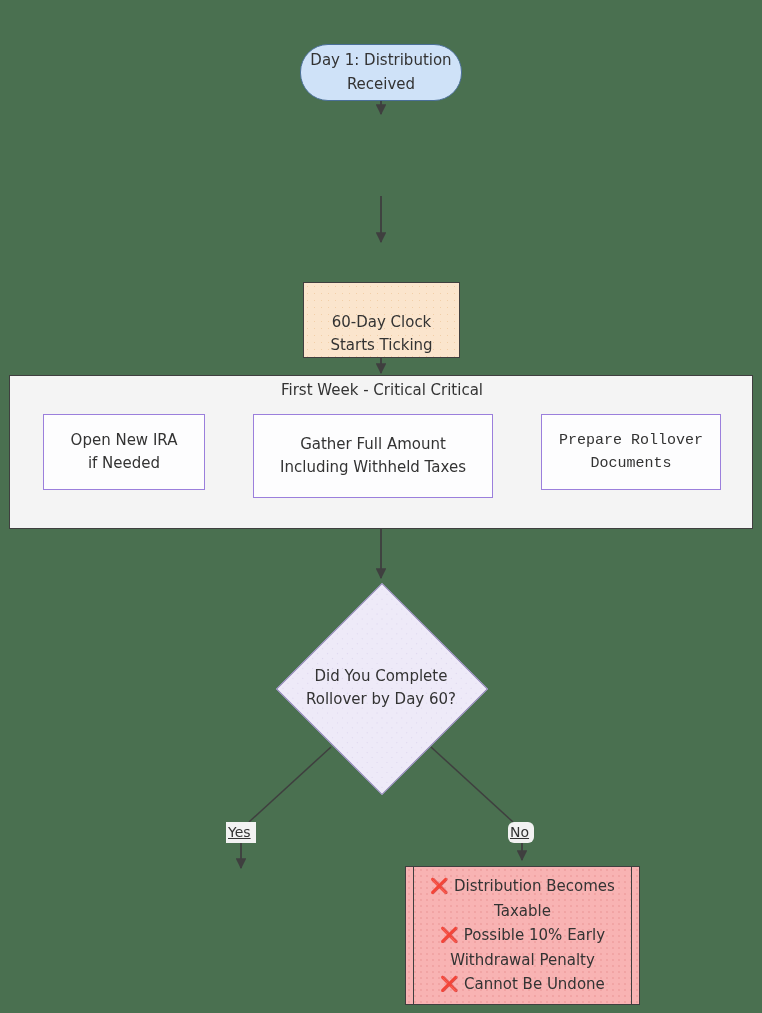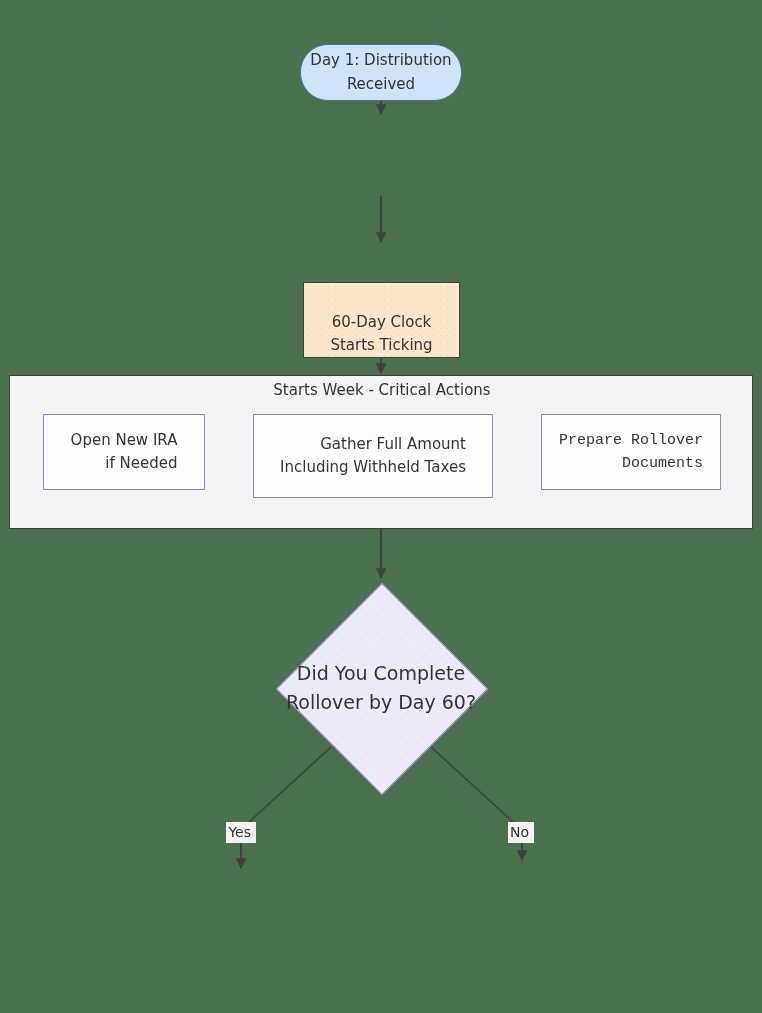--- a/index.html
+++ b/index.html
@@ -68,21 +68,21 @@
     transform: rotate(45deg);
     background-image: radial-gradient(#ddd5ef 0.7px, transparent 0.8px);
     background-size: 7px 7px;
   }
   #n-decision-text {
     position: absolute;
     left: 0; top: 0; width: 220px; height: 230px;
     display: flex; align-items: center; justify-content: center;
     text-align: center;
     color: #333333;
-    font-size: 19px;
+    font-size: 15px;
     line-height: 1.55;
     pointer-events: none;
   }
 
   
   .subroutine {
     position: absolute;
     box-sizing: border-box;
     border: 1.3px solid #3f3f3f;
     display: flex; align-items: center; justify-content: center;
@@ -134,42 +134,43 @@
     text-align: center;
     font-size: 15px;
     color: #333333;
   }
   .sub-box {
     position: absolute;
     box-sizing: border-box;
     background: #fdfdfe;
     border: 1.3px solid #9b7fdc;
     display: flex; align-items: center; justify-content: center;
-    text-align: right;
+    text-align: center;
     font-size: 15px;
     line-height: 1.55;
     color: #333333;
   }
   #sb-0 { left: 33px;  top: 38px; width: 162px; height: 76px; }
   #sb-1 { left: 243px; top: 38px; width: 240px; height: 84px; }
   #sb-2 { left: 531px; top: 38px; width: 180px; height: 76px; font-family: Liberation Mono, monospace; }
 
   
   .edge-label {
     position: absolute;
     background: #f2f2f2;
     color: #333333;
     font-size: 14px;
     line-height: 1;
     padding: 3px 5px 4px 2px;
     box-sizing: border-box;
-    text-align: right;
+    text-align: left;
+    text-decoration: underline;
   }
   #el-yes { left: 226px; top: 822px; width: 30px; }
-  #el-no  { left: 508px; top: 822px; width: 26px; }
+  #el-no  { left: 508px; top: 822px; width: 26px; border-radius: 6px; }
 
   svg#edges {
     position: absolute;
     left: 0; top: 0;
     width: 762px; height: 1013px;
     pointer-events: none;
   }
 </style>
 </head>
 <body>
@@ -203,35 +204,38 @@
   <div class="node" id="n-start">
     <span class="lbl">Day 1: Distribution<br>Received</span>
   </div>
 
 
   <div class="node" id="n-clock">
     <span class="lbl">60-Day Clock<br>Starts Ticking</span>
   </div>
 
   <div id="cluster">
-    <div id="cluster-title">Starts Week - Critical Actions</div>
+    <div id="cluster-title">First Week - Critical Critical</div>
     <div class="sub-box" id="sb-0">
       <span class="lbl">Open New IRA<br>if Needed</span>
     </div>
     <div class="sub-box" id="sb-1">
       <span class="lbl">Gather Full Amount<br>Including Withheld Taxes</span>
     </div>
     <div class="sub-box" id="sb-2">
       <span class="lbl">Prepare Rollover<br>Documents</span>
     </div>
   </div>
 
   <div id="n-decision-wrap">
     <div id="n-decision-shape"></div>
     <div id="n-decision-text">Did You Complete<br>Rollover by Day 60?</div>
   </div>
 
   <div class="edge-label" id="el-yes">Yes</div>
   <div class="edge-label" id="el-no">No</div>
 
 
+  <div class="subroutine" id="n-failure">
+    <span class="lbl"><span class="xmark">❌ </span>Distribution Becomes Taxable<br><span class="xmark">❌ </span>Possible 10% Early Withdrawal Penalty<br><span class="xmark">❌ </span>Cannot Be Undone</span>
+  </div>
 
 </div>
 
 </body></html>

